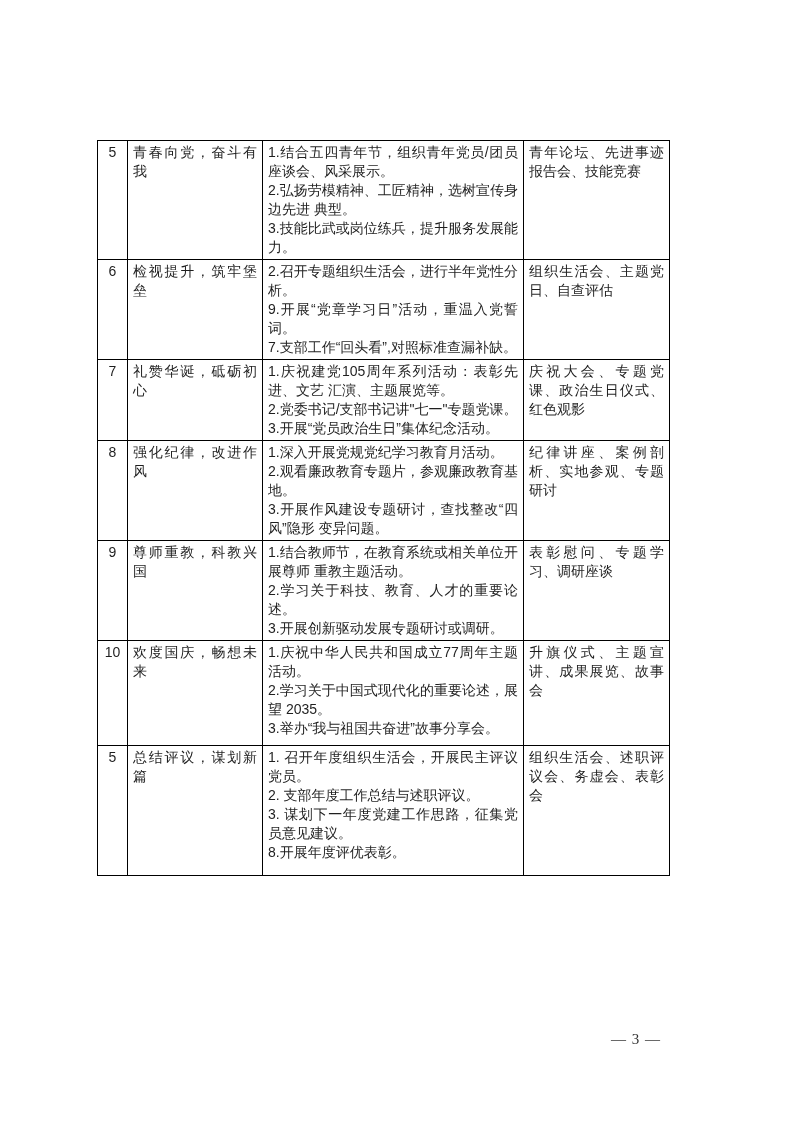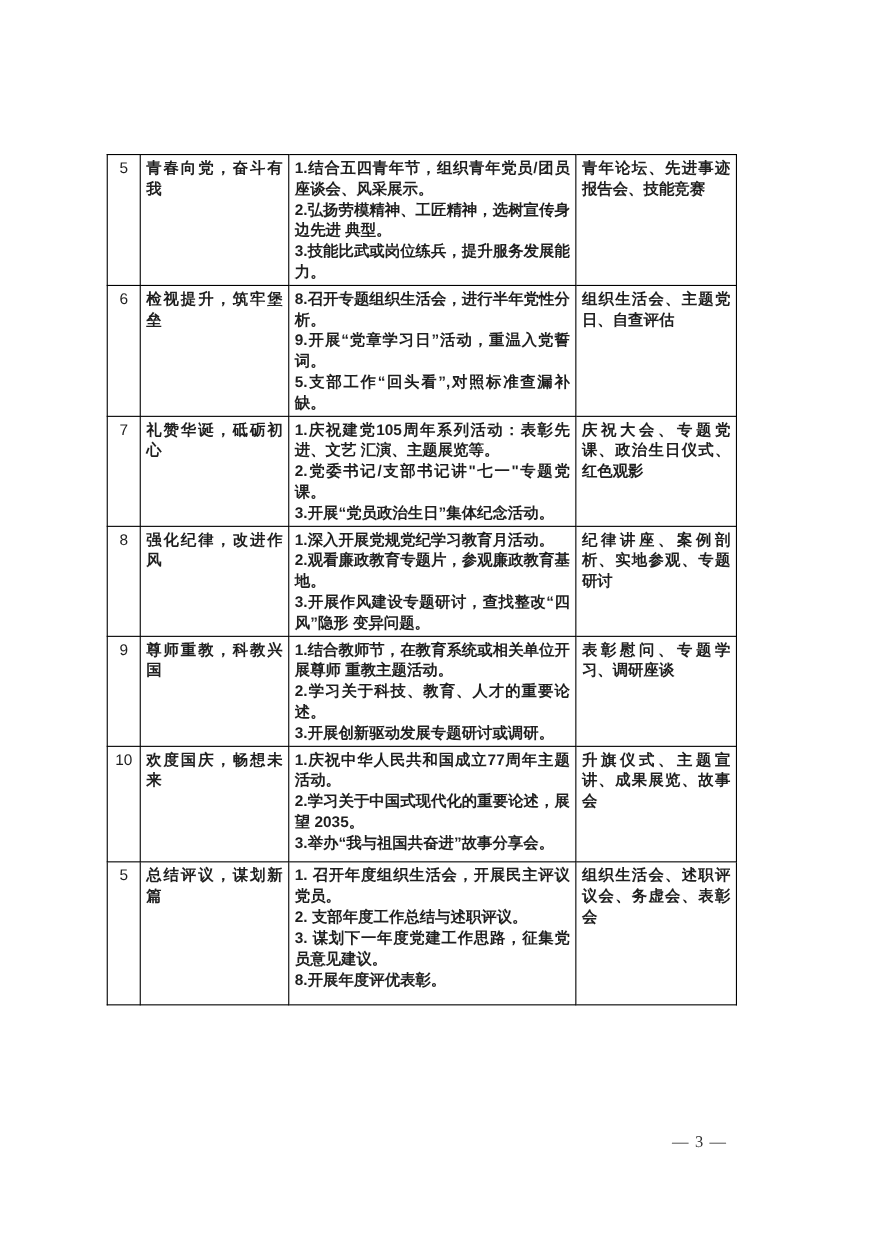--- a/index.html
+++ b/index.html
@@ -27,21 +27,20 @@
     font-size: 14px;
     line-height: 19px;
   }
   td.c-num {
     text-align: center;
     padding-top: 3px;
     font-size: 13px;
   }
   td.c-title, td.c-act, td.c-fmt {
     text-align: justify;
-    font-weight: bold;
   }
   .act-line { text-align: justify; }
   .footer-page {
     position: absolute;
     left: 598px;
     top: 1031px;
     width: 76px;
     text-align: center;
     font-family: "Liberation Serif", "DejaVu Serif", serif;
     font-size: 15px;
@@ -72,23 +71,23 @@
           <div class="act-line">2.弘扬劳模精神、工匠精神，选树宣传身边先进 典型。</div>
           <div class="act-line">3.技能比武或岗位练兵，提升服务发展能力。</div>
         </td>
         <td class="c-fmt"><span>青年论坛、先进事迹报告会、技能竞赛</span></td>
       </tr>
 
       <tr style="height:83px">
         <td class="c-num"><span>6</span></td>
         <td class="c-title"><span>检视提升，筑牢堡垒</span></td>
         <td class="c-act">
-          <div class="act-line">8.召开专题组织生活会，进行半年党性分析。</div>
+          <div class="act-line">2.召开专题组织生活会，进行半年党性分析。</div>
           <div class="act-line">9.开展“党章学习日”活动，重温入党誓词。</div>
-          <div class="act-line">5.支部工作“回头看”,对照标准查漏补缺。</div>
+          <div class="act-line">7.支部工作“回头看”,对照标准查漏补缺。</div>
         </td>
         <td class="c-fmt"><span>组织生活会、主题党日、自查评估</span></td>
       </tr>
 
       <tr style="height:79px">
         <td class="c-num"><span>7</span></td>
         <td class="c-title"><span>礼赞华诞，砥砺初心</span></td>
         <td class="c-act">
           <div class="act-line">1.庆祝建党105周年系列活动：表彰先进、文艺 汇演、主题展览等。</div>
           <div class="act-line">2.党委书记/支部书记讲"七一"专题党课。</div>

